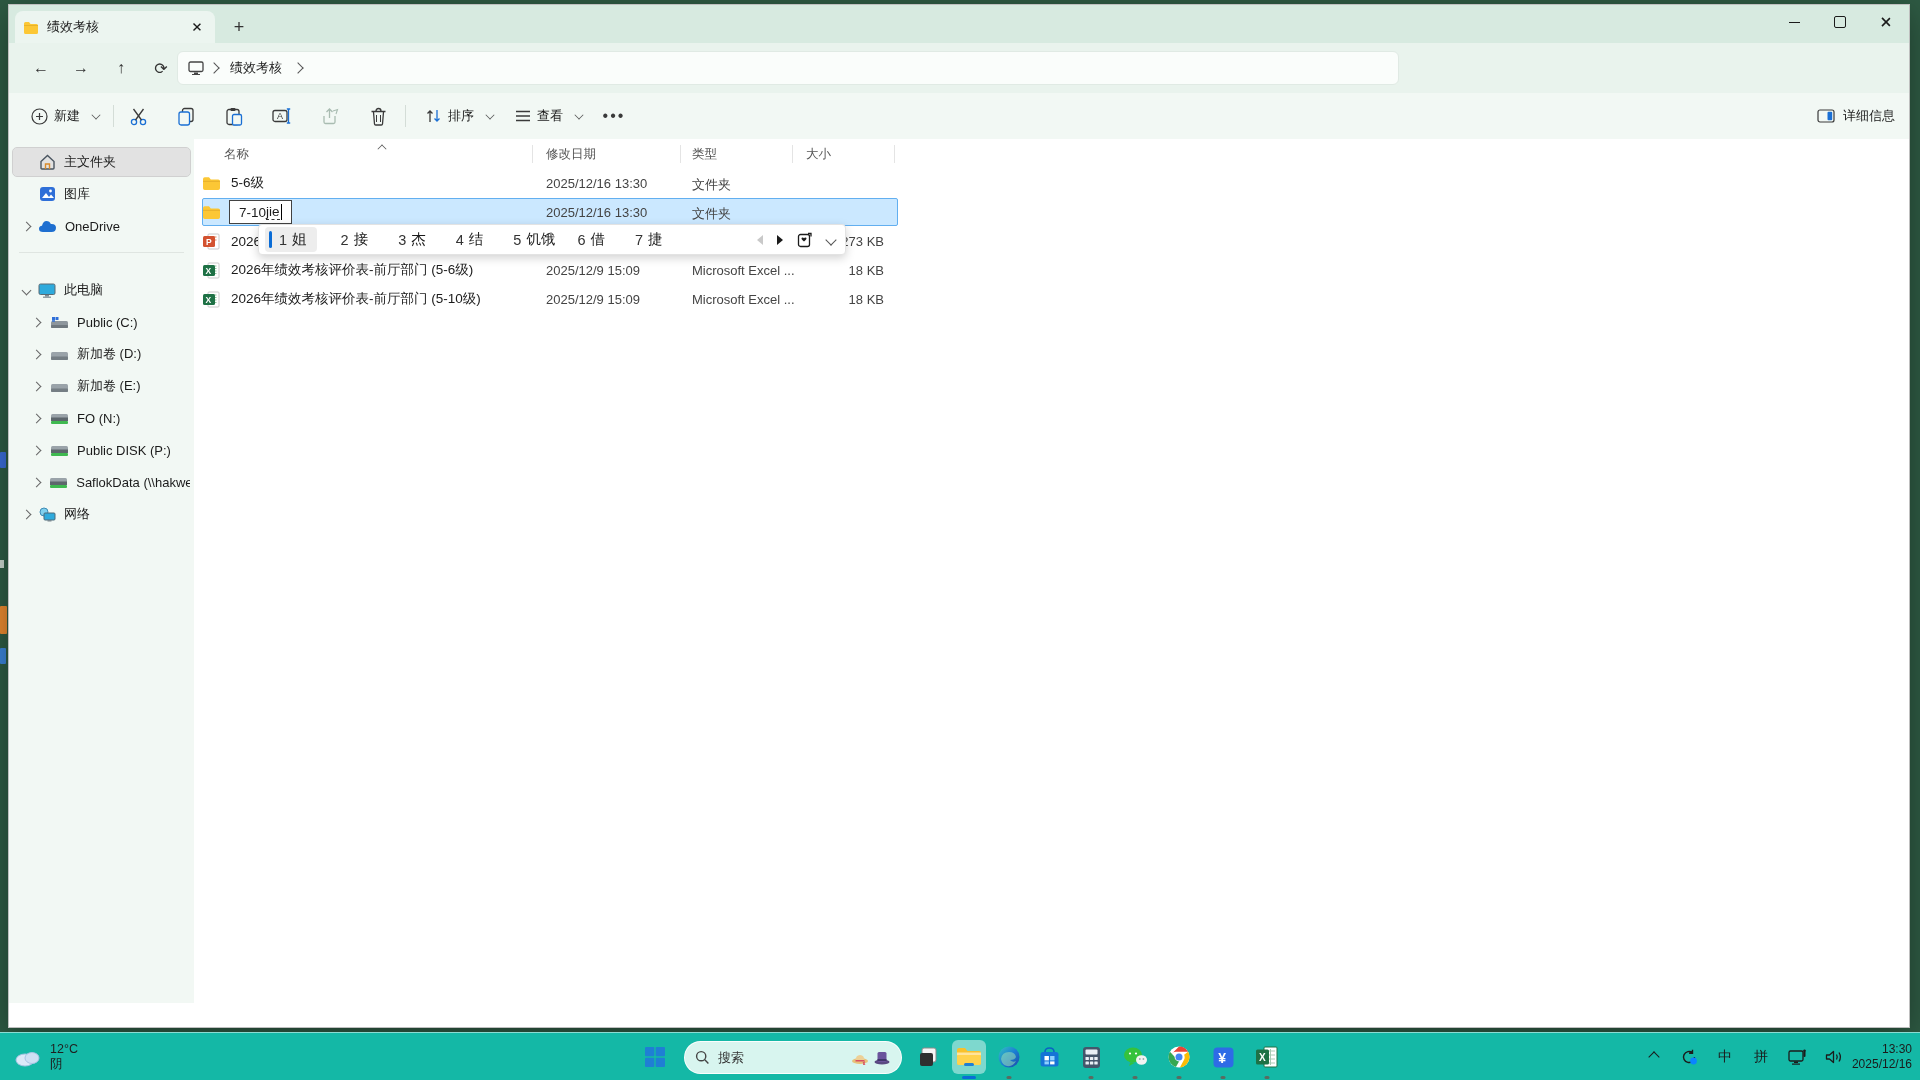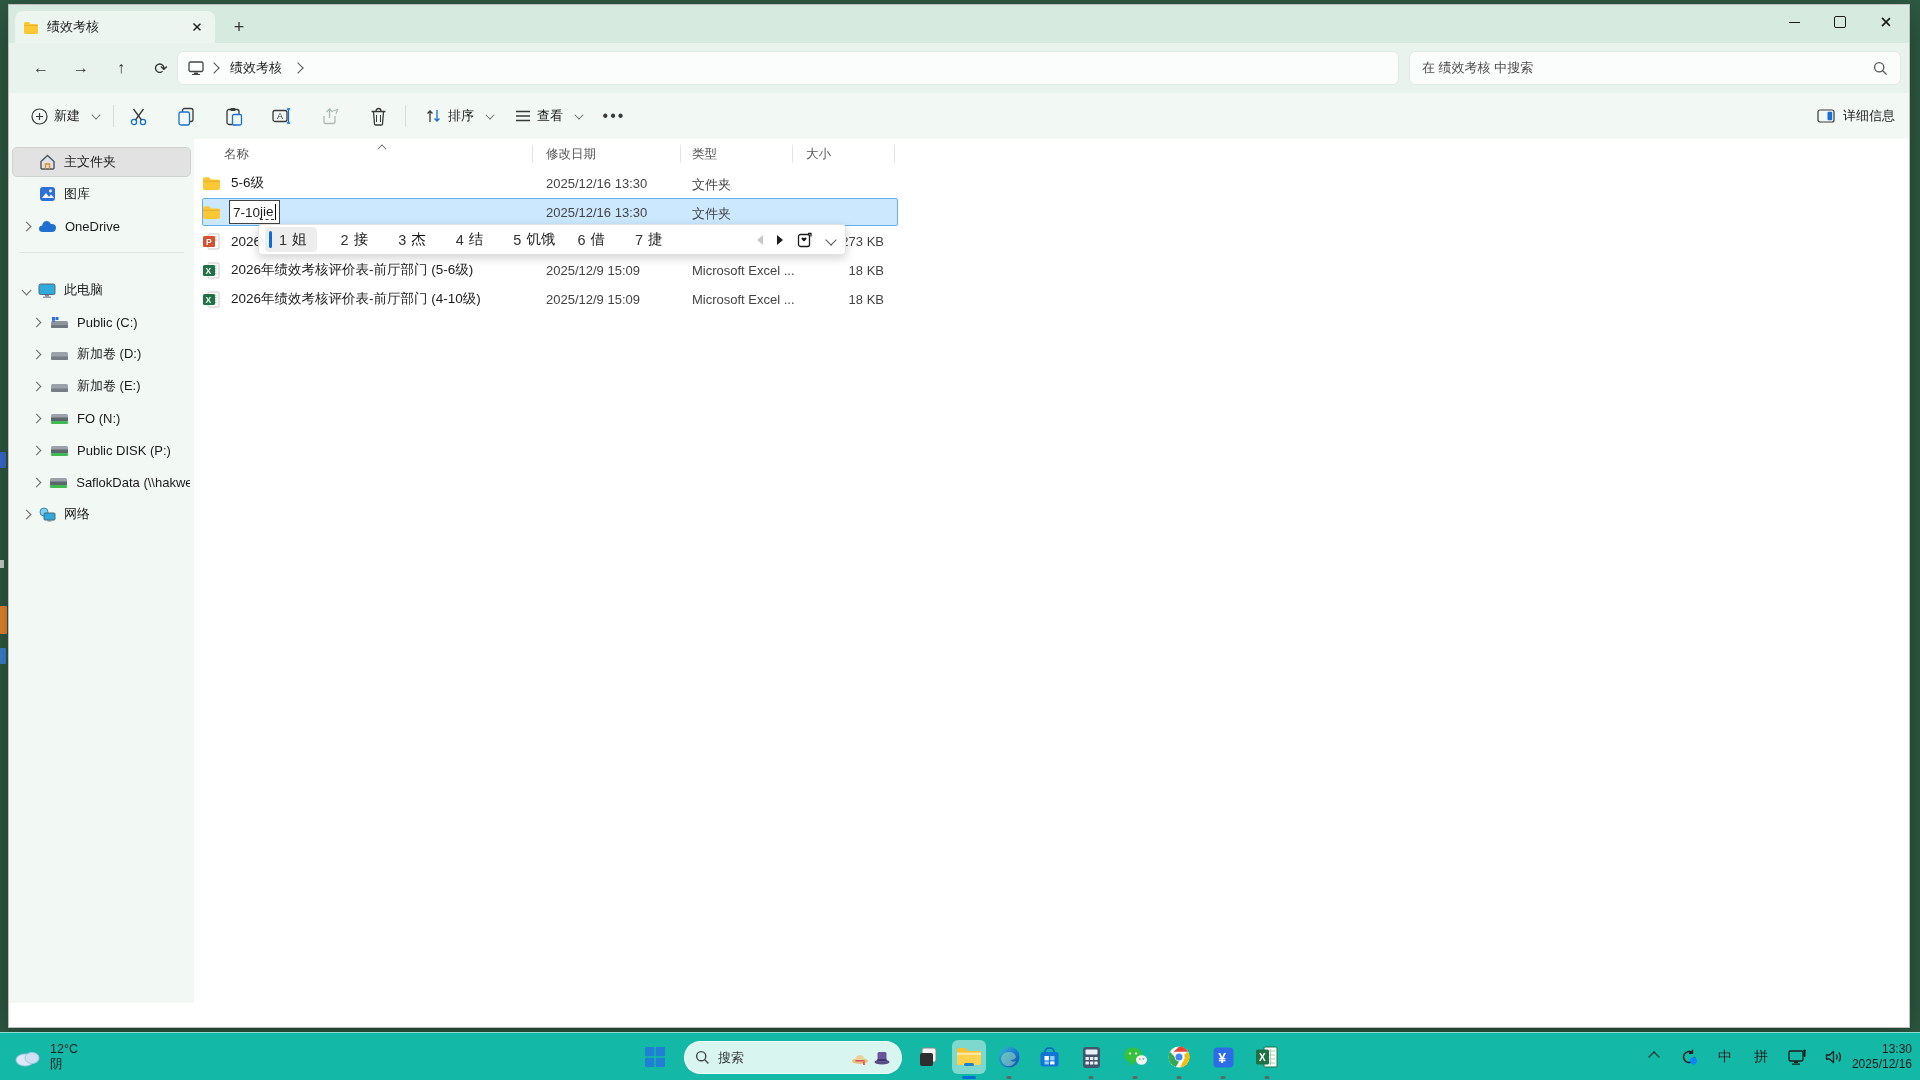--- a/index.html
+++ b/index.html
@@ -49,21 +49,21 @@
   .ssep{position:absolute;left:10px;width:165px;height:1px;background:#dfe5e1;}
   
   #filepane{position:absolute;left:185px;top:0;right:0;height:100%;background:#fff;}
   .hdr{position:absolute;left:8px;top:2px;height:26px;display:flex;align-items:center;font-size:12.5px;color:#555;}
   .hsep{position:absolute;top:6px;width:1px;height:18px;background:#e4e4e4;}
   .frow{position:absolute;left:8px;height:28px;display:flex;align-items:center;font-size:13.5px;}
   .fname{margin-left:10px;white-space:nowrap;}
   .fdate,.ftype{position:absolute;font-size:13px;color:#444;white-space:nowrap;}
   .fsize{position:absolute;font-size:13px;color:#444;text-align:right;width:80px;}
   .selrow{position:absolute;left:8px;width:696px;height:28px;background:#cbe8ff;border:1px solid #62aff0;box-sizing:border-box;border-radius:2px;}
-  .editbox{display:inline-flex;align-items:center;background:#fff;border:1px solid #424242;height:22px;padding:0 3px;margin-left:8px;font-size:13.5px;}
+  .editbox{display:inline-flex;align-items:center;background:#fff;border:1px solid #424242;height:22px;padding:0 9px;margin-left:8px;font-size:13.5px;}
   .comp{border-bottom:1px dashed #333;}
   .caret{width:1px;height:16px;background:#000;margin-left:1px;}
   
   #ime{position:absolute;left:258px;top:224px;width:588px;height:31px;background:#fff;
        border:1px solid #e3e3e3;border-radius:4px;box-shadow:0 3px 10px rgba(0,0,0,.18);
        display:flex;align-items:center;font-size:14.5px;z-index:30;box-sizing:border-box;padding:0 6px;}
   .cand{display:flex;align-items:center;gap:5px;padding:0 10px;height:25px;border-radius:4px;color:#1b1b1b;white-space:nowrap;}
   .cand .num{color:#333;}
   .cand.hl{background:#ededed;position:relative;padding-left:14px;}
   .cand.hl:before{content:"";position:absolute;left:4px;top:4px;width:3px;height:17px;background:#0a6cd6;border-radius:2px;}
@@ -136,27 +136,20 @@
       <div class="navbtn" style="left:138px;">⟳</div>
       <div class="addr">
         <svg width="16" height="14" viewBox="0 0 16 14">
             <rect x="1" y="1" width="14" height="9.5" rx="1.5" fill="none" stroke="#444" stroke-width="1.3"></rect>
             <rect x="6" y="11.5" width="4" height="1.6" fill="#444"></rect>
             <rect x="4" y="13" width="8" height="1" fill="#444"></rect>
           </svg>
         <span class="chev"></span>
         <span class="crumb">绩效考核</span>
         <span class="chev"></span>
-      </div>
-      <div class="srch">
-        <span>在 绩效考核 中搜索</span>
-        <svg style="margin-left:auto;" width="15" height="15" viewBox="0 0 15 15">
-            <circle cx="6.2" cy="6.2" r="4.6" fill="none" stroke="#555" stroke-width="1.3"></circle>
-            <path d="M9.8 9.8 L13.6 13.6" stroke="#555" stroke-width="1.3"></path>
-          </svg>
       </div>
     </div>
 
     <div id="toolbar">
       <div class="tgroup" style="left:12px;">
         <svg width="17" height="17" viewBox="0 0 17 17">
             <circle cx="8.5" cy="8.5" r="7.5" fill="none" stroke="#3a3a3a" stroke-width="1.2"></circle>
             <path d="M8.5 5 v7 M5 8.5 h7" stroke="#3a3a3a" stroke-width="1.2"></path>
           </svg>
         <span>新建</span>
@@ -419,21 +412,21 @@
         <div class="ftype" style="left:498px;top:124px;">Microsoft Excel ...</div>
         <div class="fsize" style="left:610px;top:124px;">18 KB</div>
 
         <div class="frow" style="top:146px;">
           <svg width="19" height="17" viewBox="0 0 19 17">
               <rect x="6" y="1" width="11" height="15" rx="1" fill="#fff" stroke="#c9c9c9"></rect>
               <path d="M8.5 4 h6 M8.5 6.5 h6 M8.5 9 h6 M8.5 11.5 h6" stroke="#8fc29a" stroke-width="1"></path>
               <rect x="1" y="3" width="12" height="11" rx="1.5" fill="#1e7145"></rect>
               <text x="3.6" y="11.6" font-size="8.5" fill="#fff" font-family="sans-serif" font-weight="bold">X</text>
             </svg>
-          <span class="fname">2026年绩效考核评价表-前厅部门 (4-10级)</span>
+          <span class="fname">2026年绩效考核评价表-前厅部门 (5-10级)</span>
         </div>
         <div class="fdate" style="left:352px;top:153px;">2025/12/9 15:09</div>
         <div class="ftype" style="left:498px;top:153px;">Microsoft Excel ...</div>
         <div class="fsize" style="left:610px;top:153px;">18 KB</div>
       </div>
 
     </div>
   </div>
 
   <div id="ime">

